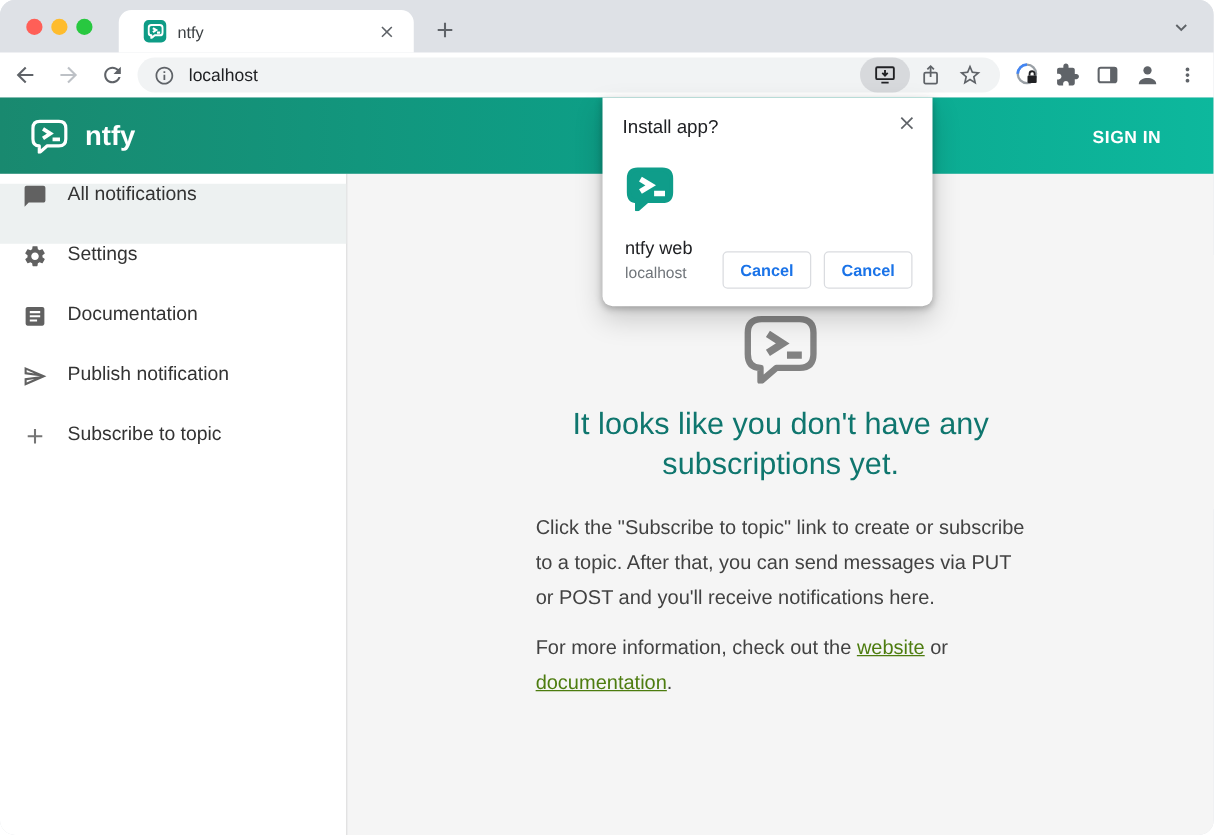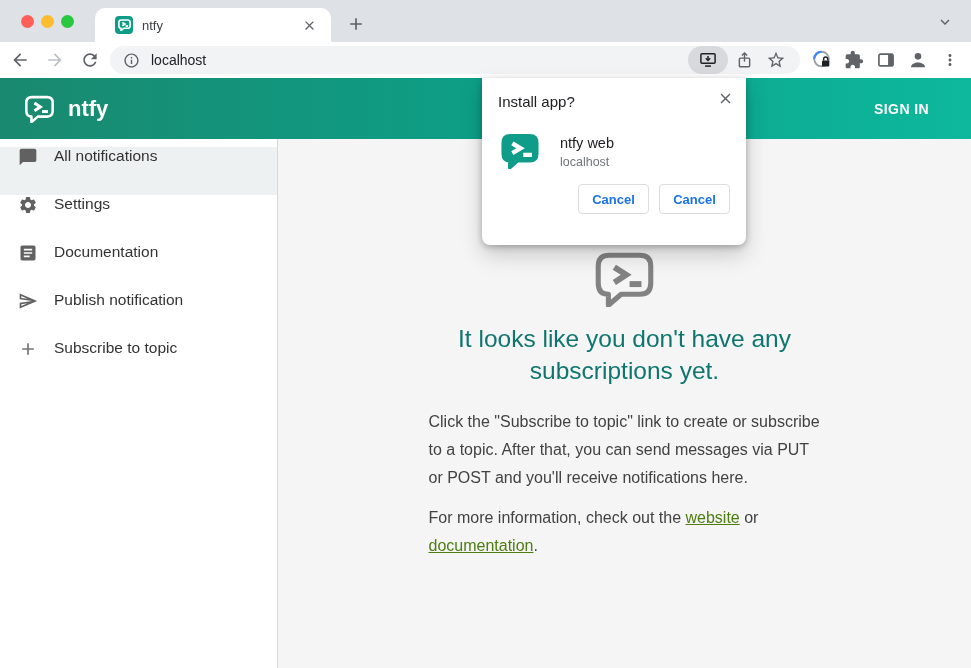--- a/index.html
+++ b/index.html
@@ -1,18 +1,18 @@
 <!DOCTYPE html>
 <html><head>
 <meta charset="utf-8">
 <style>
   * { box-sizing: border-box; }
   html,body { margin:0; padding:0; background:#ffffff; }
   body { width:971px; height:668px; font-family:"Liberation Sans", sans-serif; }
-  .window { position:relative; width:971px; height:668px; border-radius:0; overflow:hidden; background:#dee1e6; }
+  .window { position:relative; width:971px; height:668px; border-radius:12px; overflow:hidden; background:#dee1e6; }
 
   
   .tabstrip { position:relative; height:42px; background:#dee1e6; }
   .traffic { position:absolute; left:21px; top:15px; display:flex; gap:7px; }
   .dot { width:13px; height:13px; border-radius:50%; }
   .dot.red { background:#ff5f57; } .dot.yellow { background:#febc2e; } .dot.green { background:#28c840; }
   .tab { position:absolute; left:95px; top:8px; width:236px; height:34px; background:#ffffff;
          border-radius:10px 10px 0 0; display:flex; align-items:center; padding:0 12px 0 20px; }
   .favicon { width:18px; height:18px; border-radius:4px; background:#0e9c86; display:flex; align-items:center; justify-content:center; flex:none; }
   .tab-title { margin-left:9px; font-size:13px; color:#3c4043; flex:1; }
@@ -50,24 +50,24 @@
   .empty-heading { margin:12px 0 0; font-size:24.5px; font-weight:400; color:#0f766e; line-height:1.32; }
   .empty p { text-align:left; font-size:16px; line-height:1.75; color:#424242; margin:20px 0 0; }
   .empty p.more { margin-top:12px; }
   .tlink { color:#4d7c0f; text-decoration:underline; cursor:pointer; }
 
   
   .dialog { position:absolute; left:482px; top:78px; width:264px; height:167px; background:#ffffff;
             border-radius:0 0 8px 8px; box-shadow:0 2px 6px rgba(0,0,0,.25), 0 10px 22px rgba(0,0,0,.18); z-index:40; }
   .dlg-close { position:absolute; top:9px; right:10px; width:22px; height:22px; }
   .dlg-title { padding:15px 16px 0 16px; font-size:15px; color:#202124; }
-  .dlg-row { display:flex; align-items:flex-start; gap:20px; margin:23px 16px 0 18px; }
+  .dlg-row { display:flex; align-items:flex-start; gap:20px; margin:23px 16px 0 18px;flex-direction:column; }
   .dlg-name { font-size:14.5px; color:#202124; padding-top:2px; }
   .dlg-origin { font-size:12.5px; color:#70757a; margin-top:4px; }
-  .dlg-actions { position:absolute; right:16px; bottom:31px; display:flex; gap:10px;align-items:center; }
+  .dlg-actions { position:absolute; right:16px; bottom:14px; display:flex; gap:10px;align-items:center; }
   .dlg-btn { min-width:71px; height:30px; border:1px solid #dadce0; border-radius:4px; background:#ffffff;
              color:#1a73e8; font-size:13px; font-weight:600; font-family:inherit; cursor:default; }
 
   svg { display:block; }
 </style>
 </head>
 <body>
 
 <svg width="0" height="0" style="position:absolute">
   <defs>

